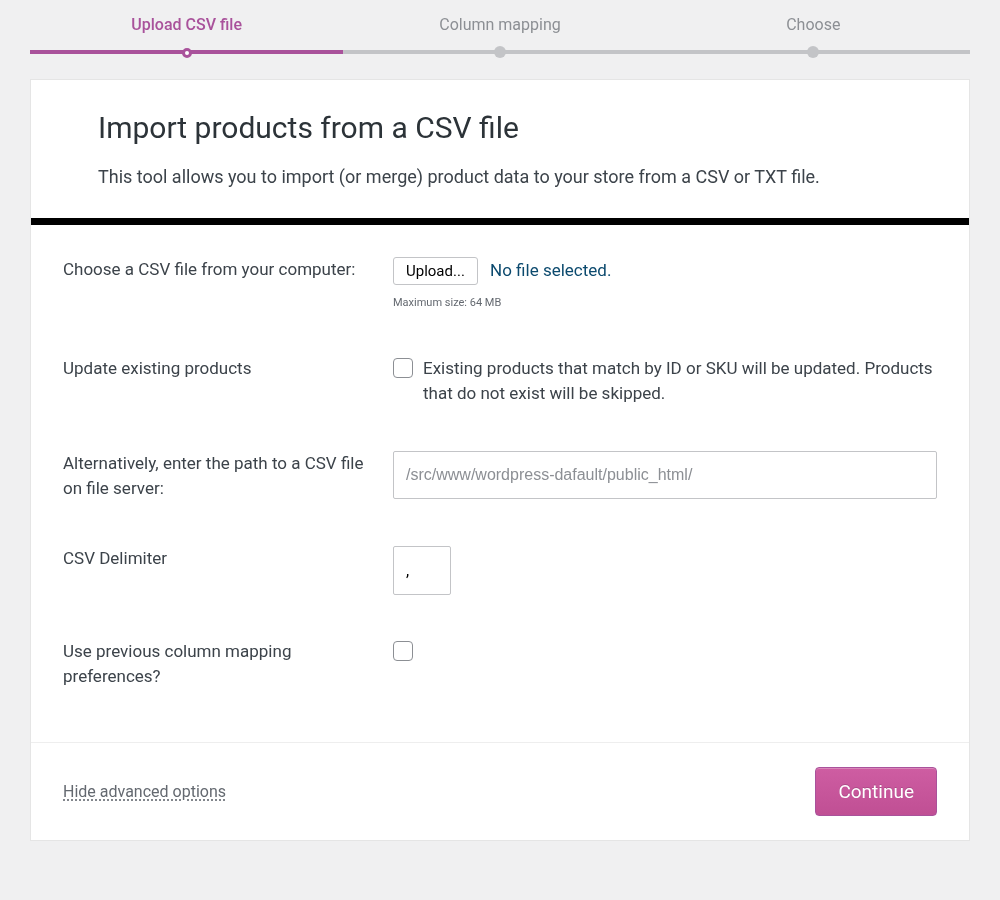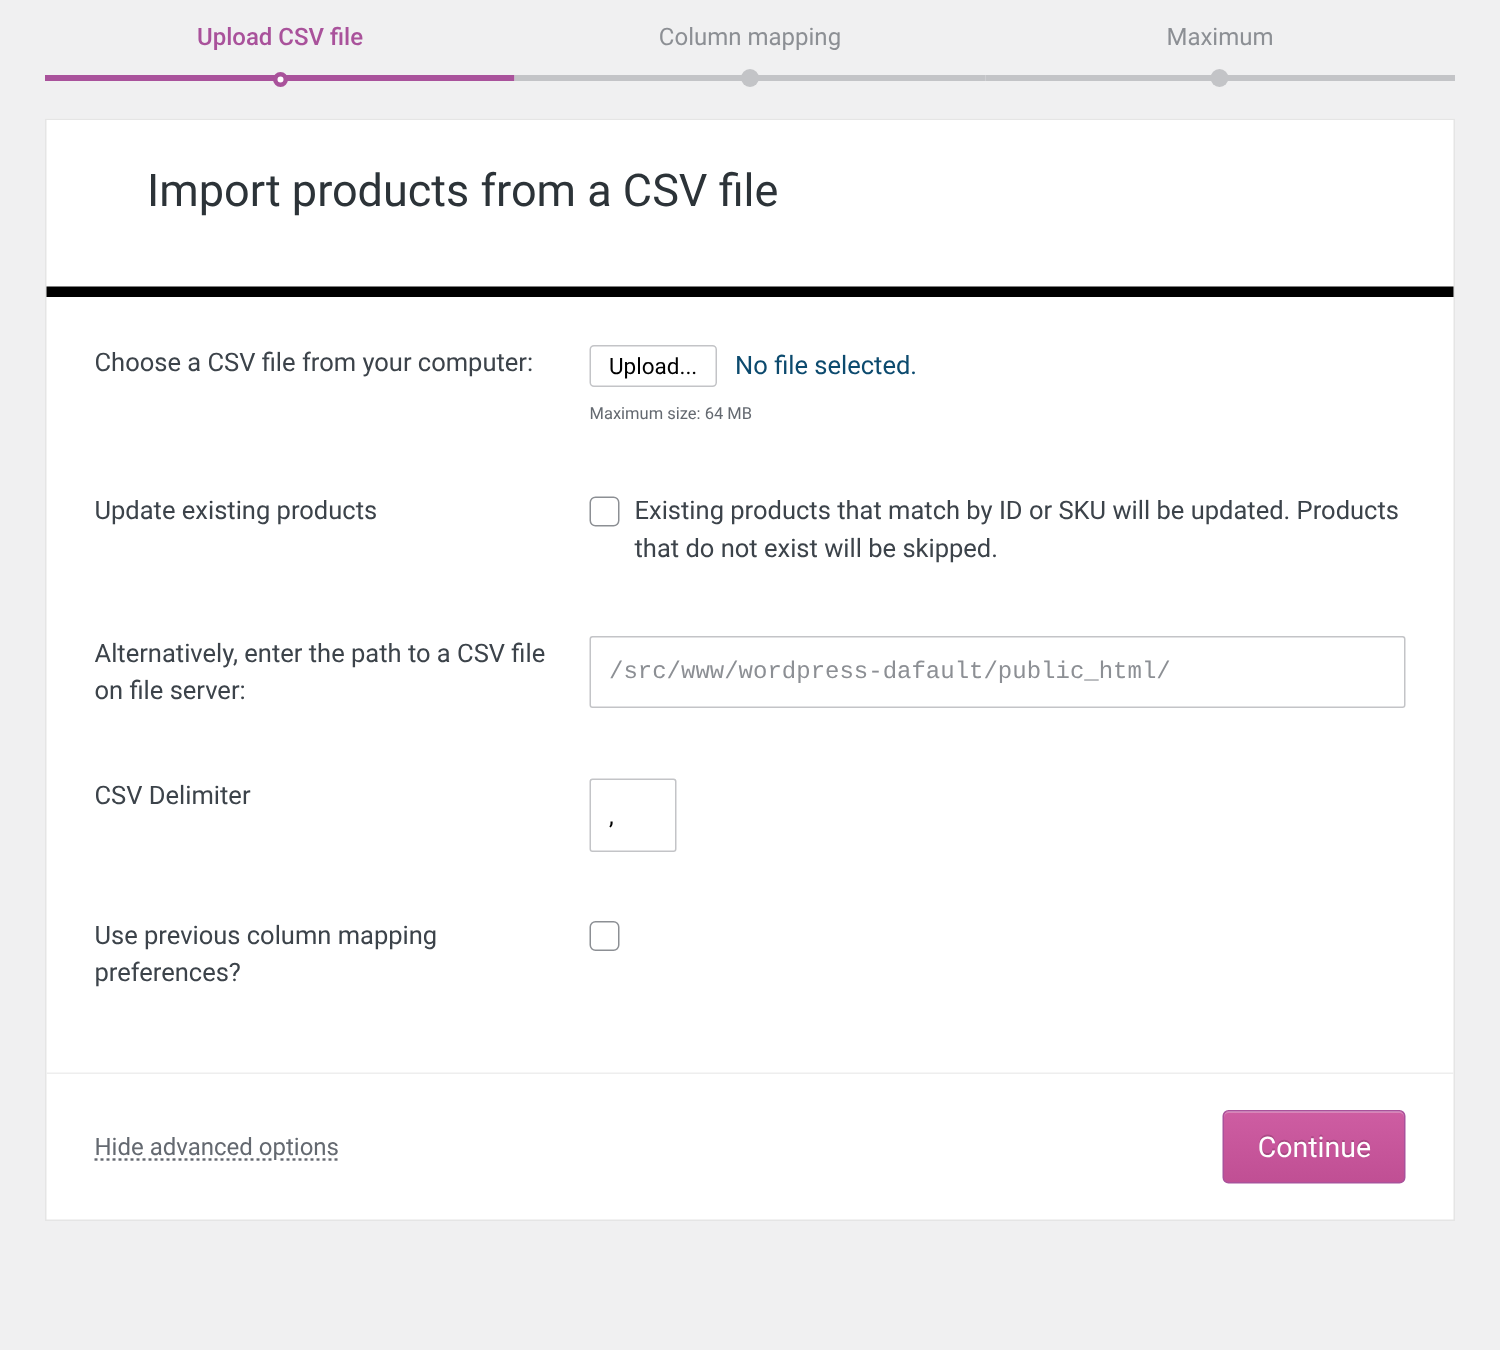--- a/index.html
+++ b/index.html
@@ -142,21 +142,21 @@
     }
     .checkbox-row {
       display: flex;
       align-items: flex-start;
     }
     .checkbox-text {
       flex: 1;
     }
     .text-input {
       width: 100%;
-      font-family: Liberation Mono, monospace;
+      font-family: Liberation Sans, sans-serif;
       font-size: 16px;
       padding: 14px 12px;
       border: 1px solid #c3c4c7;
       border-radius: 2px;
       background: #fff;
       color: #3c434a;
     }
     .text-input::placeholder {
       color: #8c8f94;
     }
@@ -207,28 +207,29 @@
   <div class="stepper">
     <div class="step active">
       <span>Upload CSV file</span>
       <span class="step-dot"></span>
     </div>
     <div class="step">
       <span>Column mapping</span>
       <span class="step-dot"></span>
     </div>
     <div class="step">
-      <span>Maximum</span>
+      <span>Choose</span>
       <span class="step-dot"></span>
     </div>
   </div>
 
   <div class="card">
     <div class="card-header">
       <h1>Import products from a CSV file</h1>
+      <p>This tool allows you to import (or merge) product data to your store from a CSV or TXT file.</p>
     </div>
 
     <div class="card-body">
 
       <div class="form-row">
         <div class="label">Choose a CSV file from your computer:</div>
         <div class="control">
           <div>
             <button class="browse-btn">Upload...</button>
             <span class="file-status">No file selected.</span>

